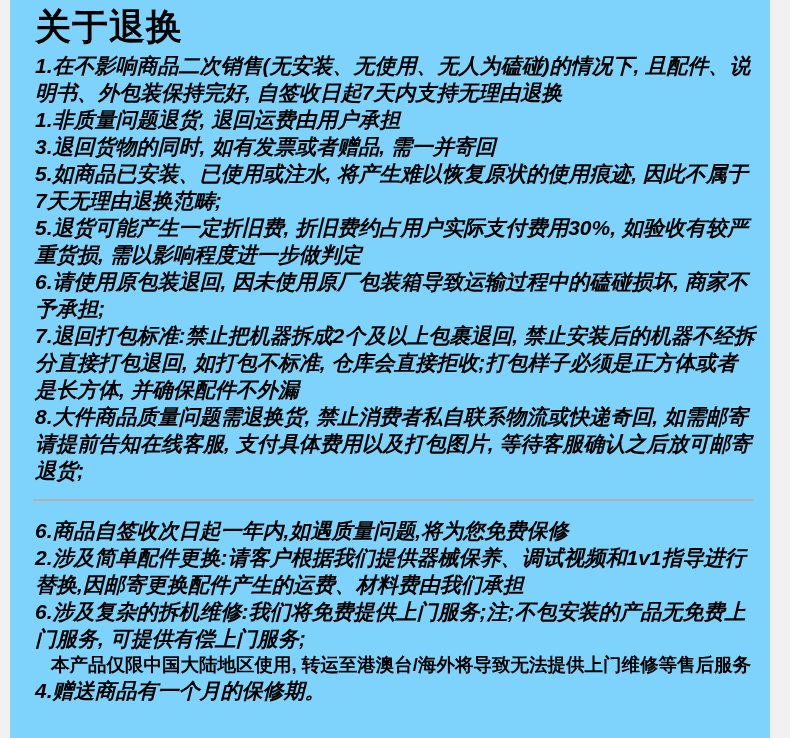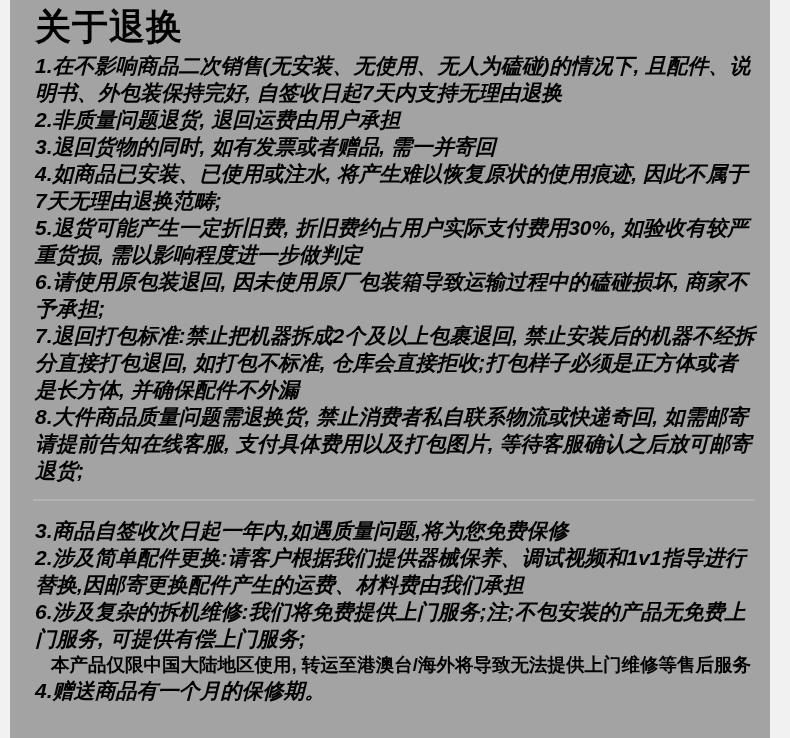--- a/index.html
+++ b/index.html
@@ -12,21 +12,21 @@
     background: #f1f1f1;
     font-family: "Liberation Sans", sans-serif;
     overflow: hidden;
   }
   .card {
     position: absolute;
     left: 10px;
     top: 0;
     width: 760px;
     height: 738px;
-    background: #a3a3a3;
+    background: #7dd3fc;
     box-sizing: border-box;
     padding: 6px 12px 0 25px;
     color: #000;
   }
   .section-title {
     font-size: 36px;
     font-weight: 700;
     line-height: 42px;
     margin: 0 0 4px 0;
     letter-spacing: 1px;
@@ -56,32 +56,32 @@
   }
 </style>
 </head>
 <body>
 
 <div class="card">
 
   <section class="returns">
     <h1 class="section-title">关于退换</h1>
     <p class="policy-item">1.在不影响商品二次销售(无安装、无使用、无人为磕碰)的情况下, 且配件、说明书、外包装保持完好, 自签收日起7天内支持无理由退换</p>
-    <p class="policy-item">2.非质量问题退货, 退回运费由用户承担</p>
+    <p class="policy-item">1.非质量问题退货, 退回运费由用户承担</p>
     <p class="policy-item">3.退回货物的同时, 如有发票或者赠品, 需一并寄回</p>
-    <p class="policy-item">4.如商品已安装、已使用或注水, 将产生难以恢复原状的使用痕迹, 因此不属于7天无理由退换范畴;</p>
+    <p class="policy-item">5.如商品已安装、已使用或注水, 将产生难以恢复原状的使用痕迹, 因此不属于7天无理由退换范畴;</p>
     <p class="policy-item">5.退货可能产生一定折旧费, 折旧费约占用户实际支付费用30%, 如验收有较严重货损, 需以影响程度进一步做判定</p>
     <p class="policy-item">6.请使用原包装退回, 因未使用原厂包装箱导致运输过程中的磕碰损坏, 商家不予承担;</p>
     <p class="policy-item">7.退回打包标准:禁止把机器拆成2个及以上包裹退回, 禁止安装后的机器不经拆分直接打包退回, 如打包不标准, 仓库会直接拒收;打包样子必须是正方体或者是长方体, 并确保配件不外漏</p>
     <p class="policy-item">8.大件商品质量问题需退换货, 禁止消费者私自联系物流或快递奇回, 如需邮寄请提前告知在线客服, 支付具体费用以及打包图片, 等待客服确认之后放可邮寄退货;</p>
   </section>
 
   <hr class="divider">
 
   <section class="warranty">
-    <p class="policy-item">3.商品自签收次日起一年内,如遇质量问题,将为您免费保修</p>
+    <p class="policy-item">6.商品自签收次日起一年内,如遇质量问题,将为您免费保修</p>
     <p class="policy-item">2.涉及简单配件更换:请客户根据我们提供器械保养、调试视频和1v1指导进行替换,因邮寄更换配件产生的运费、材料费由我们承担</p>
     <p class="policy-item">6.涉及复杂的拆机维修:我们将免费提供上门服务;注;不包安装的产品无免费上门服务, 可提供有偿上门服务;</p>
     <p class="note">本产品仅限中国大陆地区使用, 转运至港澳台/海外将导致无法提供上门维修等售后服务</p>
     <p class="policy-item">4.赠送商品有一个月的保修期。</p>
   </section>
 
 </div>
 
 </body></html>

